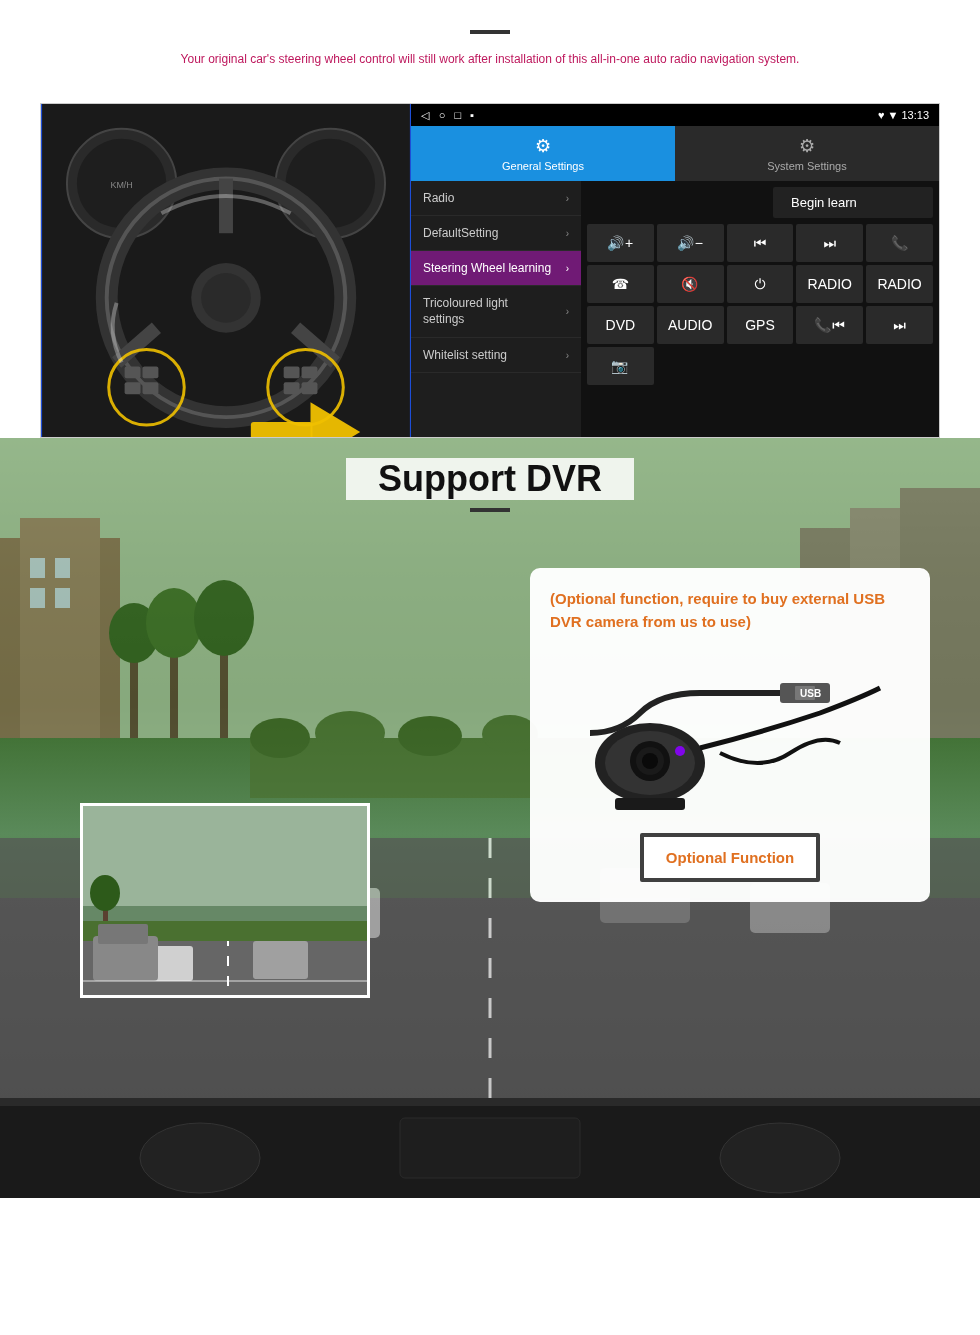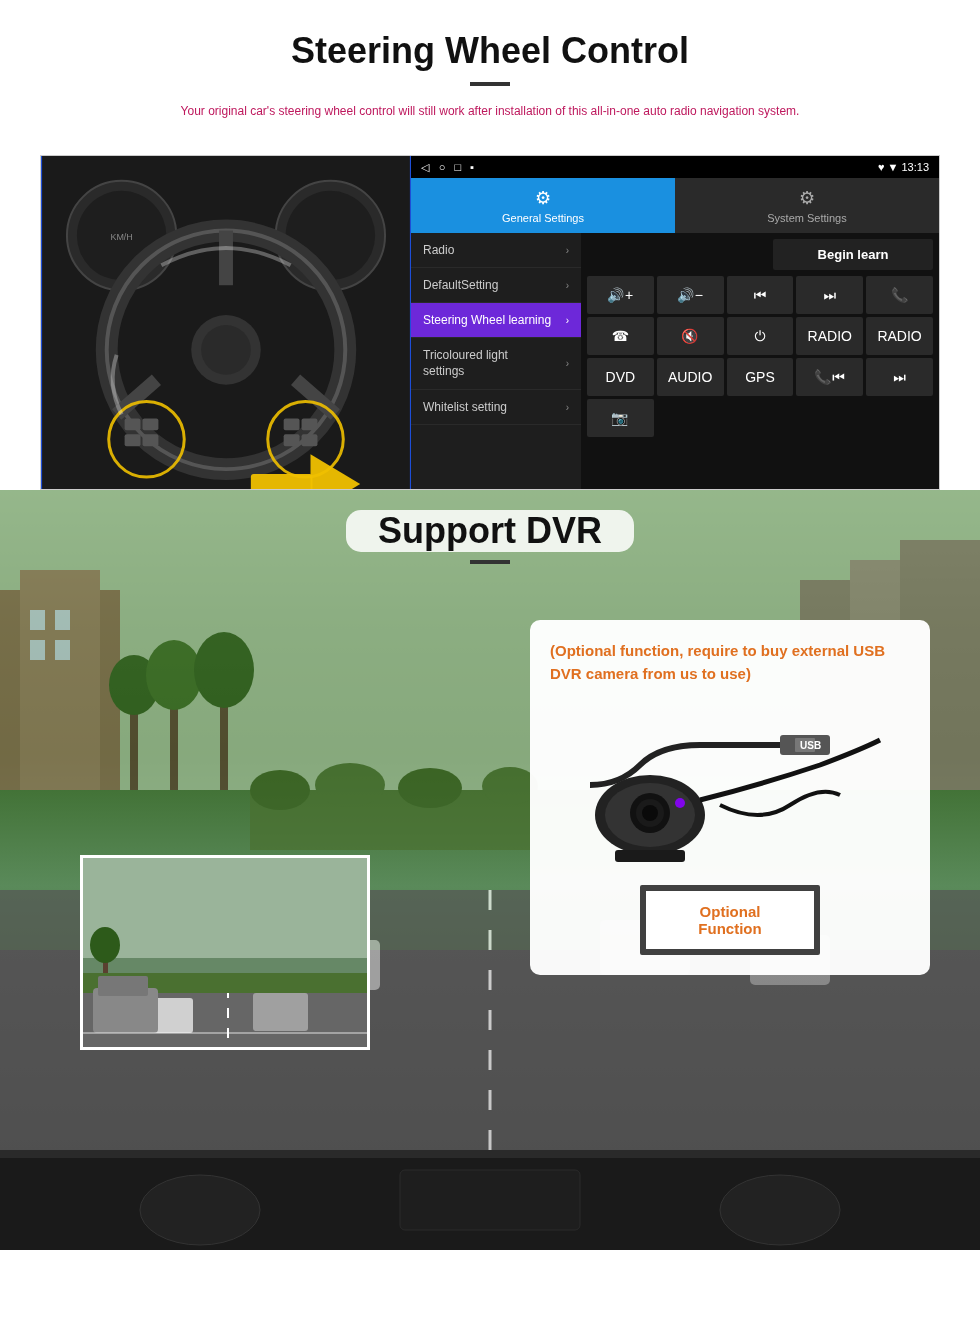--- a/index.html
+++ b/index.html
@@ -108,21 +108,21 @@
       padding: 10px 12px;
       color: #ccc;
       font-size: 12px;
       border-bottom: 1px solid #2a2a2a;
       display: flex;
       justify-content: space-between;
       align-items: center;
       cursor: pointer;
     }
     .menu-item.active {
-      background: #6d28d9;
+      background: #701a75;
       color: #fff;
     }
     .menu-item-multi {
       line-height: 1.3;
     }
     .chevron { font-size: 10px; color: #888; }
     .menu-item.active .chevron { color: #fff; }
 
     .right-panel {
       flex: 1;
@@ -139,22 +139,21 @@
     }
     .begin-learn-btn {
       background: #222;
       color: #fff;
       border: none;
       padding: 8px 18px;
       font-size: 13px;
       cursor: pointer;
       border-radius: 2px;
       width: 160px;
-      text-align: center;
-      font-weight: bold;
+      text-align: left;
     }
     .btn-grid {
       display: grid;
       grid-template-columns: repeat(5, 1fr);
       gap: 3px;
     }
     .ctrl-btn {
       background: #2a2a2a;
       color: #fff;
       border: none;
@@ -194,21 +193,20 @@
       text-align: center;
       padding-top: 20px;
     }
     .dvr-title-text {
       font-size: 36px;
       font-weight: 900;
       color: #111;
       background: rgba(255,255,255,0.85);
       display: inline-block;
       padding: 0 32px;
-      border-radius: 15px;
     }
     .dvr-divider {
       width: 40px;
       height: 4px;
       background: #333;
       margin: 8px auto 0;
     }
 
     .dvr-info-box {
       position: absolute;
@@ -238,21 +236,21 @@
       display: flex;
       align-items: flex-end;
       justify-content: center;
     }
 
     .optional-function-btn {
       display: block;
       width: 180px;
       margin: 10px auto 0;
       padding: 12px 20px;
-      border: 6px solid #404040;
+      border: 4px solid #404040;
       color: #e07020;
       background: #fff;
       font-size: 15px;
       font-weight: bold;
       text-align: center;
       border-radius: 2px;
       cursor: pointer;
     }
 
     .dvr-thumbnail {
@@ -270,21 +268,20 @@
     .dashboard-bar {
       height: 100px;
       background: linear-gradient(to bottom, #2a2a2a, #111);
       position: relative;
     }
   </style>
 </head>
 <body>
 
 <div class="section1">
-  <h1 class="main-title">Steering Wheel Control</h1>
   <div class="title-divider"></div>
   <p class="subtitle">Your original car's steering wheel control will still work after installation of this all-in-one auto radio navigation system.</p>
 
   <div class="screenshot-container">
 
     <div class="steering-photo">
       <svg class="steering-wheel-svg" viewBox="0 0 370 335" xmlns="http://www.w3.org/2000/svg">
 
         <rect width="370" height="335" fill="#1a1a1a"></rect>
 

